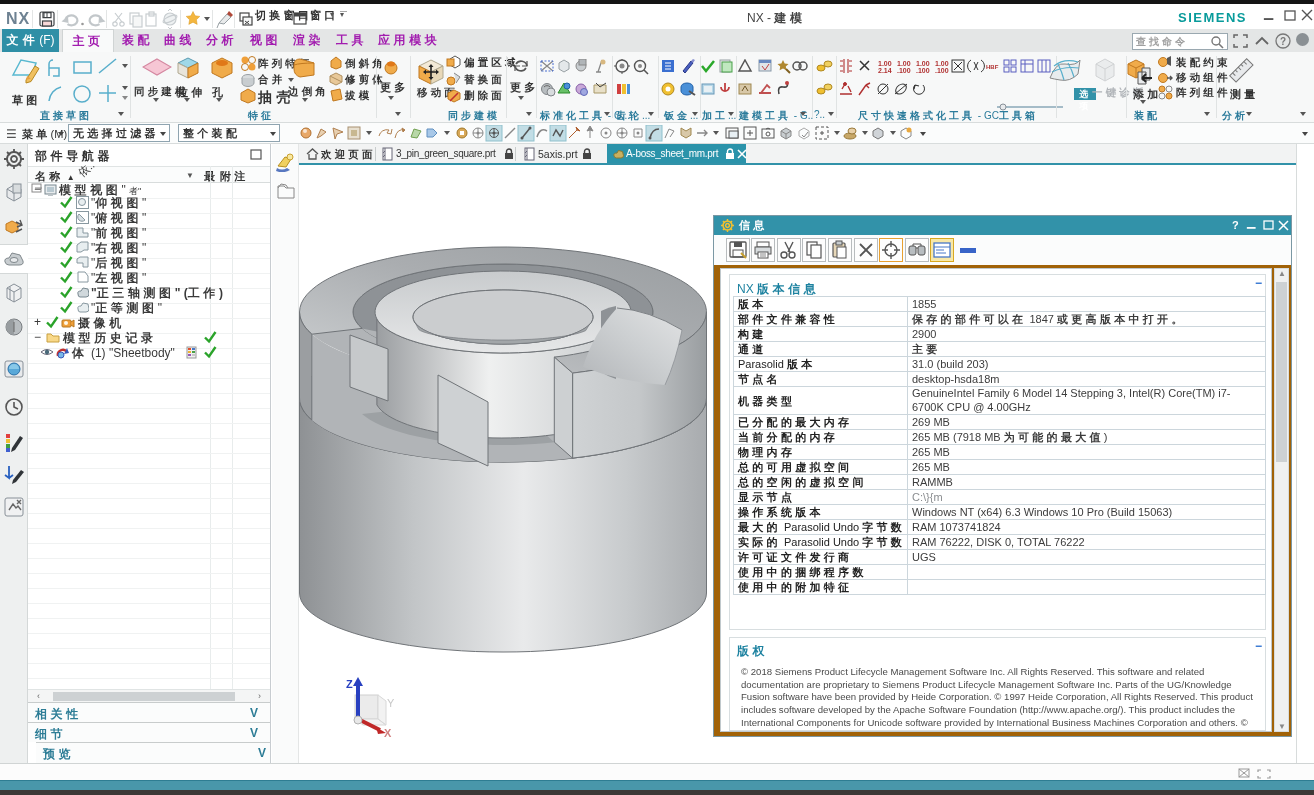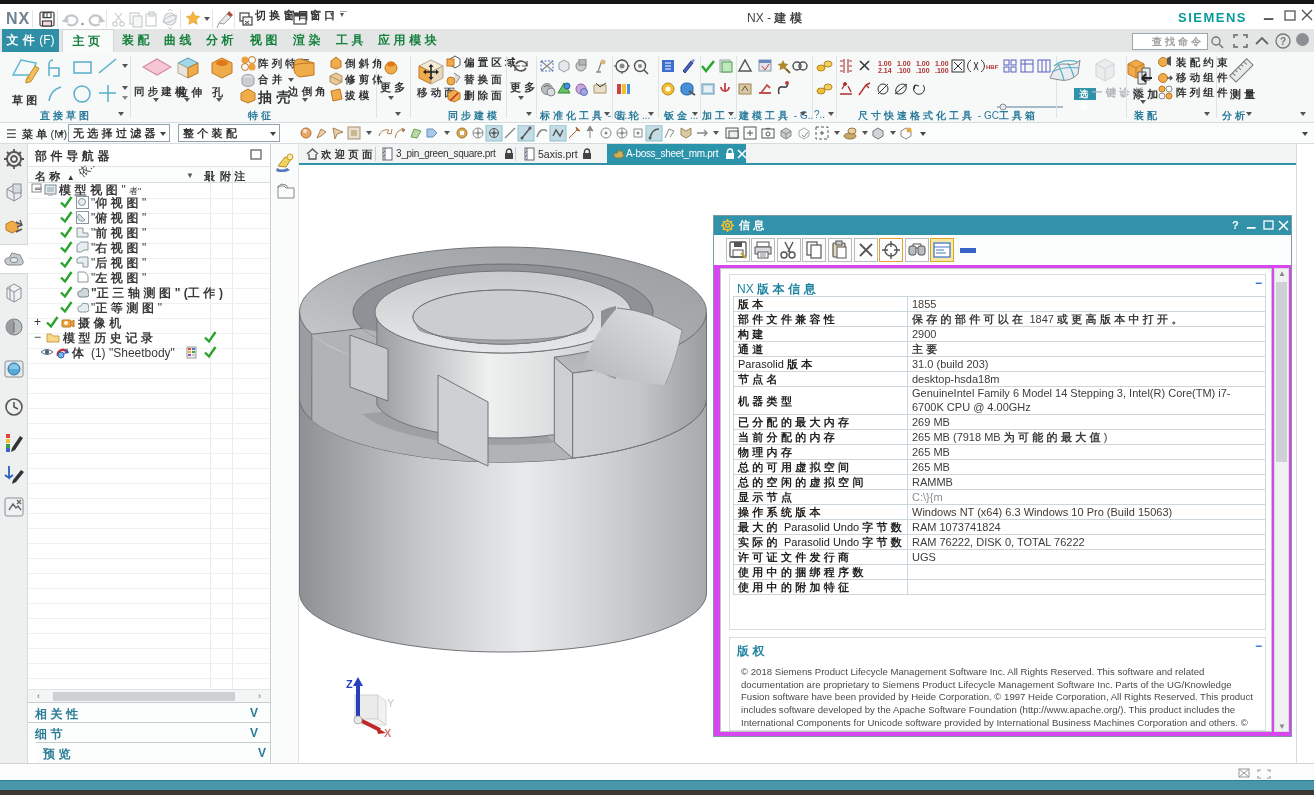--- a/index.html
+++ b/index.html
@@ -3,41 +3,41 @@
 <style>
 *{margin:0;padding:0;box-sizing:border-box}
 html,body{width:1314px;height:795px;overflow:hidden}
 body{font-family:"Liberation Sans",sans-serif;font-size:12px;color:#333;background:#fff;position:relative}
 .abs,svg.abs{position:absolute}
 i{font-style:normal;letter-spacing:.36em;font-weight:bold}
 i.t{letter-spacing:.30em}
 #topblk{left:0;top:0;width:1314px;height:4px;background:#151515}
 #titlebar{left:0;top:4px;width:1314px;height:25px;background:#fff}
 #menurow{left:0;top:29px;width:1314px;height:23px;background:#e4e6e6}
-.mtab{position:absolute;top:0;height:23px;line-height:23px;font-size:12px;color:#15803d}
+.mtab{position:absolute;top:0;height:23px;line-height:23px;font-size:12px;color:#a21caf}
 #ribbon{left:0;top:52px;width:1314px;height:71px;background:#f7f8f8;border-bottom:1px solid #d8dcdc}
 .glabel{position:absolute;top:57px;font-size:10px;color:#2b7b9b}
 .gsep{position:absolute;top:4px;height:62px;width:1px;background:#e0e3e3}
 .rlab{position:absolute;font-size:11px;color:#333;white-space:nowrap}
 .dar{position:absolute;width:0;height:0;border-left:3px solid transparent;border-right:3px solid transparent;border-top:4px solid #555}
 #utilrow{left:0;top:123px;width:1314px;height:21px;background:#fbfcfc;border-bottom:1px solid #d8dcdc}
 .combo{position:absolute;top:1px;height:18px;background:#fff;border:1px solid #8fa4b0;font-size:11px;line-height:16px;padding-left:4px;color:#333}
 .cad{position:absolute;width:0;height:0;border-left:3px solid transparent;border-right:3px solid transparent;border-top:4px solid #444}
 #lstrip{left:0;top:144px;width:28px;height:619px;background:#eef0f0;border-right:1px solid #d4d8d8}
 .sic{position:absolute;left:3px;width:22px;height:22px}
 #lpanel{left:28px;top:144px;width:243px;height:619px;background:#fff;border-right:1px solid #c8cdd1;overflow:hidden}
 #mstrip{left:272px;top:144px;width:27px;height:619px;background:#fafbfb;border-right:1px solid #e4e6e6}
 #viewport{left:299px;top:144px;width:998px;height:619px;background:#fff;overflow:hidden}
 #tabbar{position:absolute;left:0;top:0;width:998px;height:20px;background:#f2f3f3}
 .vtab{position:absolute;top:1px;height:19px;line-height:18px;font-size:10.5px;color:#333}
 #tealline{position:absolute;left:0;top:19px;width:998px;height:2px;background:#3292a9}
 #statusbar{left:0;top:763px;width:1314px;height:17px;background:#fcfcfc;border-top:1px solid #d0d4d4}
 #tealbar{left:0;top:780px;width:1314px;height:10px;background:#4997aa;border-top:1px solid #2e7d92}
 #btmblk{left:0;top:790px;width:1314px;height:5px;background:#3c3836}
-#dlg{left:713px;top:215px;width:579px;height:522px;background:#d946ef;border:1px solid #7b98a4}
+#dlg{left:713px;top:215px;width:579px;height:522px;background:#a16207;border:1px solid #7b98a4}
 #dlgtitle{position:absolute;left:0;top:0;width:577px;height:19px;background:#3292a9;color:#fff;font-size:11px;line-height:18px}
 #dlgtools{position:absolute;left:0;top:19px;width:577px;height:30px;background:#fbfcfc}
 .dti{position:absolute;top:3px;width:24px;height:24px;border:1px solid #b8bcbe;background:#fdfdfd}
 #dlgbody{position:absolute;left:6px;top:52px;width:552px;height:464px;background:#fff;border:1px solid #c0c8cc;overflow:hidden}
 .sechdr{position:absolute;font-size:12px;color:#1d82a0}
 table.nfo{border-collapse:collapse;table-layout:fixed;width:533px;font-size:11px}
 table.nfo td{border:1px solid #ccd6dc;padding:0 4px;height:14.4px;line-height:14px;color:#3c3c3c;overflow:hidden;white-space:nowrap}
 table.nfo td.l{width:174px;color:#222}
 #copytxt{position:absolute;font-size:9.6px;line-height:12.7px;color:#4a4a4a}
 .minus{position:absolute;color:#2a6fd0;font-weight:bold;font-size:12px}
@@ -120,21 +120,21 @@
 <div class="abs" id="menurow">
     <div class="mtab" style="left:2px;width:57px;background:#2f8fa6;color:#fff;text-align:center"><i>文件</i>(F)</div>
 <div class="mtab" style="left:62px;width:52px;background:#f9fafa;text-align:center;border:1px solid #d0d4d4;border-bottom:none"><i class="t">主页</i></div>
 <div class="mtab" style="left:122px"><i class="t">装配</i></div>
 <div class="mtab" style="left:164px"><i class="t">曲线</i></div>
 <div class="mtab" style="left:206px"><i class="t">分析</i></div>
 <div class="mtab" style="left:250px"><i class="t">视图</i></div>
 <div class="mtab" style="left:293px"><i class="t">渲染</i></div>
 <div class="mtab" style="left:336px"><i class="t">工具</i></div>
 <div class="mtab" style="left:378px"><i class="t">应用模块</i></div>
-<div class="abs" style="left:1132px;top:4px;width:76px;height:17px;background:#fff;border:1px solid #9aa8b0;font-size:10px;color:#a0a0a0;line-height:15px;padding-left:19px"><i class="t">查找命令</i></div>
+<div class="abs" style="left:1132px;top:4px;width:96px;height:17px;background:#fff;border:1px solid #9aa8b0;font-size:10px;color:#a0a0a0;line-height:15px;padding-left:3px"><i class="t">查找命令</i></div>
 <svg class="abs" style="left:1210px;top:6px" width="14" height="14">
       <circle cx="6" cy="6" r="4" fill="none" stroke="#777" stroke-width="1.4"></circle>
       <path d="M9 9 L13 13" stroke="#777" stroke-width="1.6"></path>
     </svg>
 <svg class="abs" style="left:1233px;top:5px" width="15" height="14" fill="none" stroke="#666" stroke-width="1.5">
       <path d="M1 4 V1 H5 M10 1 H14 V4 M14 10 V13 H10 M5 13 H1 V10"></path>
     </svg>
 <svg class="abs" style="left:1255px;top:7px" width="14" height="9">
       <path d="M1 8 L7 2 L13 8" fill="none" stroke="#666" stroke-width="1.8"></path>
     </svg>

